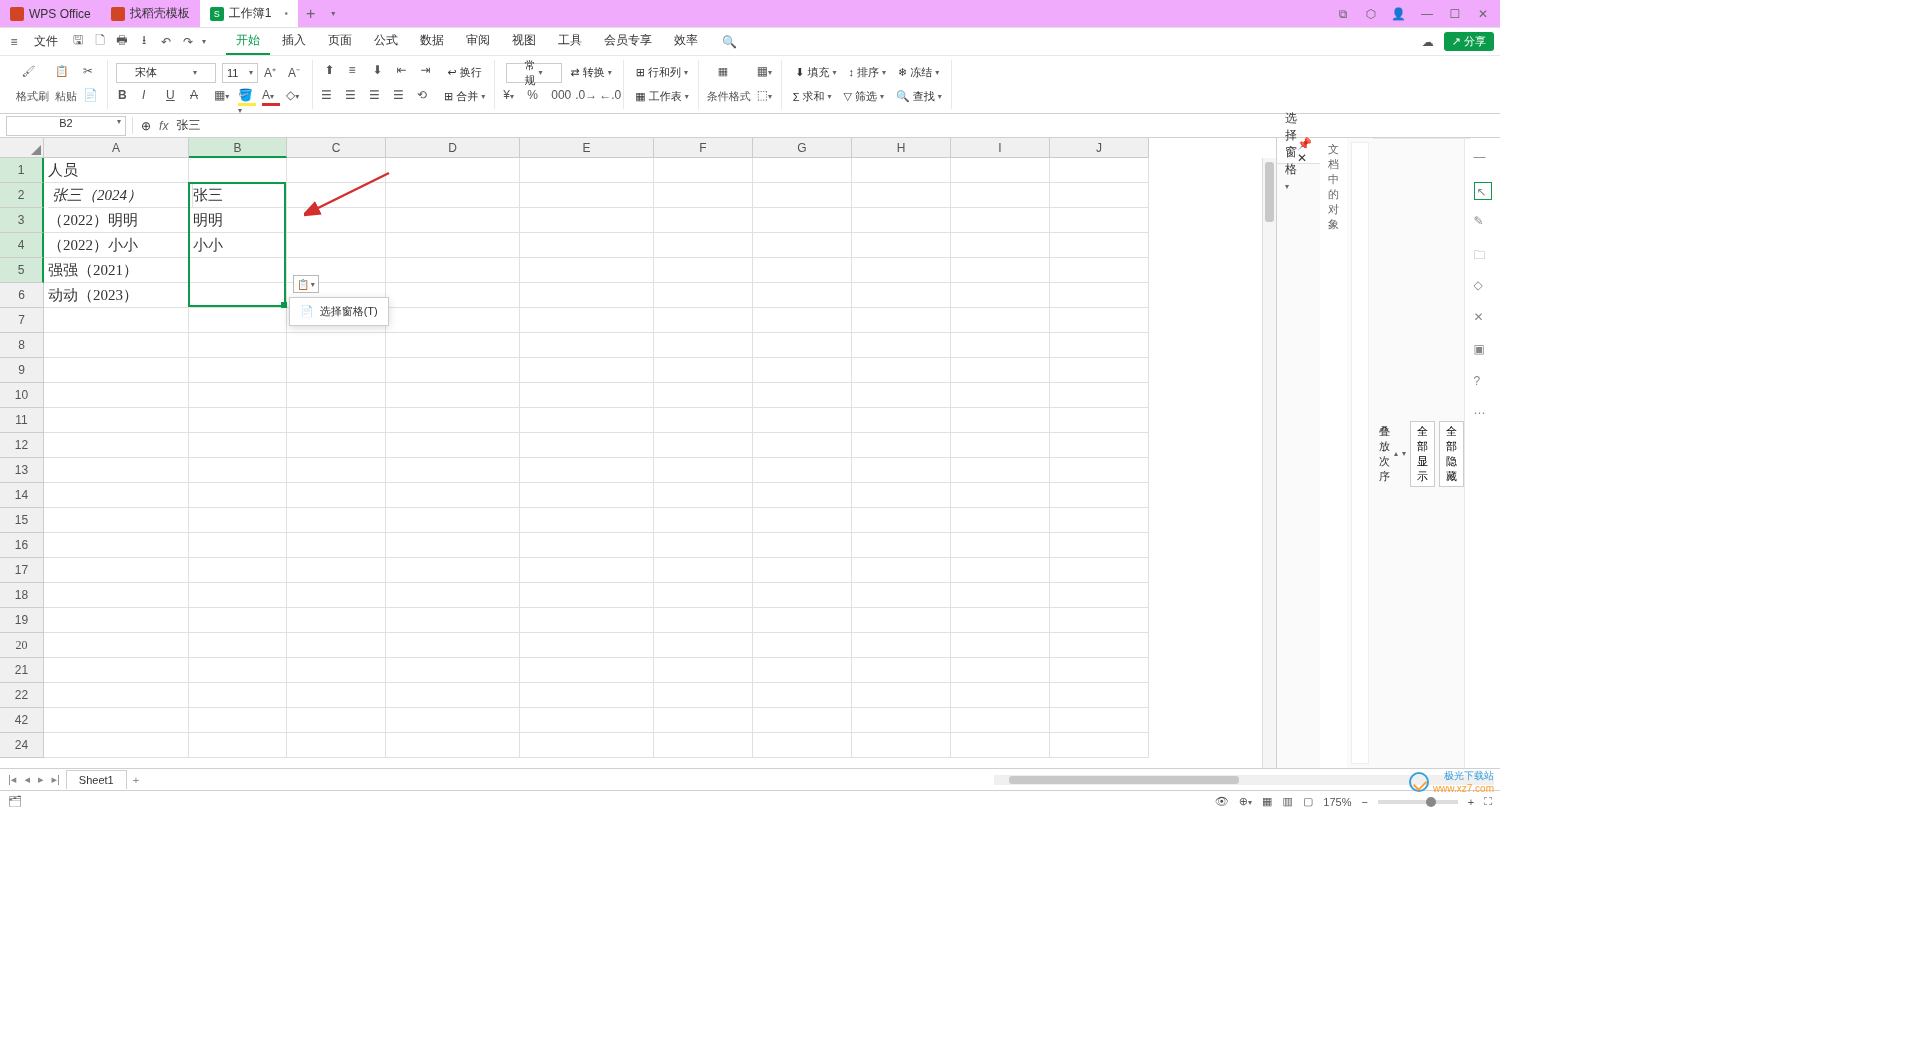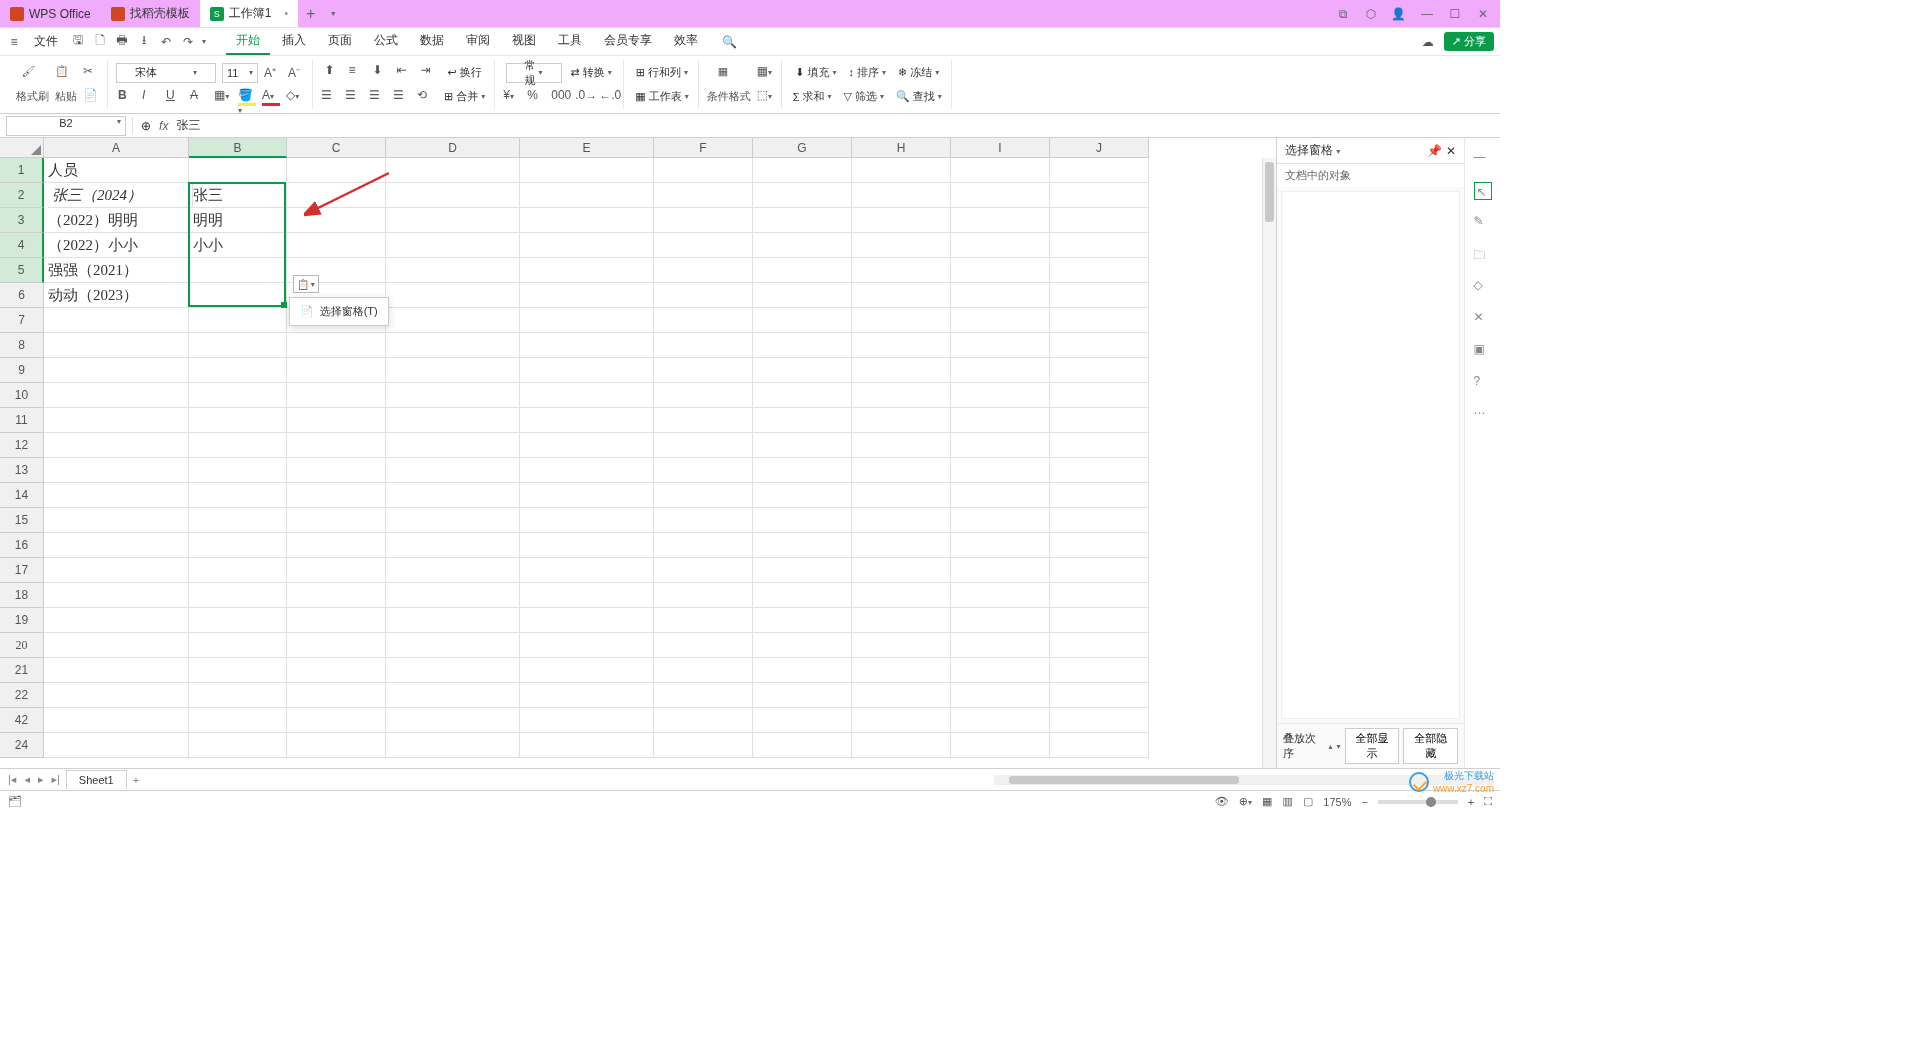--- a/index.html
+++ b/index.html
@@ -73,21 +73,21 @@
 .vscroll-thumb { position:absolute; top:4px; left:2px; right:2px; height:60px; background:#c8c8c8; border-radius:3px; }
 
 
 .paste-btn { position: absolute; width: 26px; height: 18px; background: #fff; border: 1px solid #b8b8b8; display: flex; align-items: center; justify-content: center; gap:1px; font-size: 10px; }
 .paste-menu { position: absolute; background: #fff; border: 1px solid #ccc; box-shadow: 0 2px 8px rgba(0,0,0,0.15); padding: 6px 10px; font-size: 11px; display: flex; align-items: center; gap: 6px; }
 
 
 .arrow-anno { position: absolute; pointer-events: none; }
 
 
-.right-panel { width: 188px; border-left: 1px solid #d0d0d0; display: flex; flex-direction: column; background:#fafafa; }
+.right-panel { width: 188px; border-left: 1px solid #d0d0d0; display: flex; background:#fafafa; }
 .panel-header { height: 26px; display: flex; align-items: center; justify-content: space-between; padding: 0 8px; font-size: 12px; border-bottom: 1px solid #e0e0e0; background:#fff; }
 .panel-body { flex: 1; padding: 6px 8px; font-size: 11px; color: #777; background:#fff; margin:4px; border:1px solid #eee; }
 .panel-footer { padding: 4px 6px; display: flex; align-items: center; gap: 4px; font-size: 11px; border-top:1px solid #e8e8e8; }
 .panel-footer .btns { margin-left:auto; display:flex; gap:4px; }
 .panel-footer button { font-size:11px; padding:2px 6px; border:1px solid #ccc; background:#fff; }
 
 
 .side-toolbar { width: 36px; border-left: 1px solid #e8e8e8; display: flex; flex-direction: column; align-items: center; gap: 14px; padding-top: 12px; }
 .side-icon { width: 18px; height: 18px; color: #888; }
 

